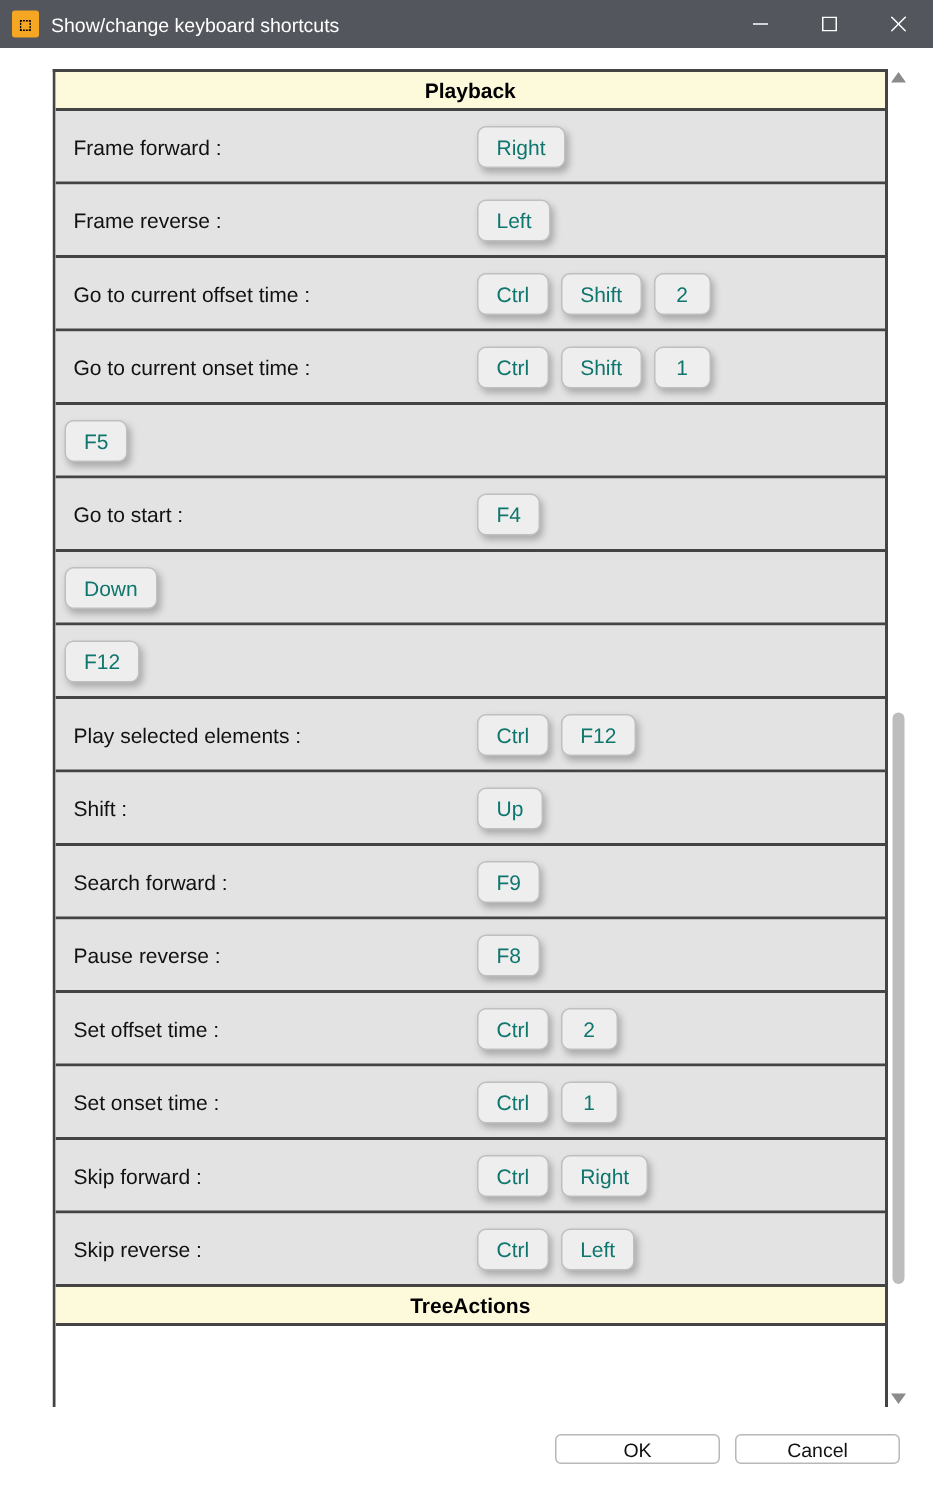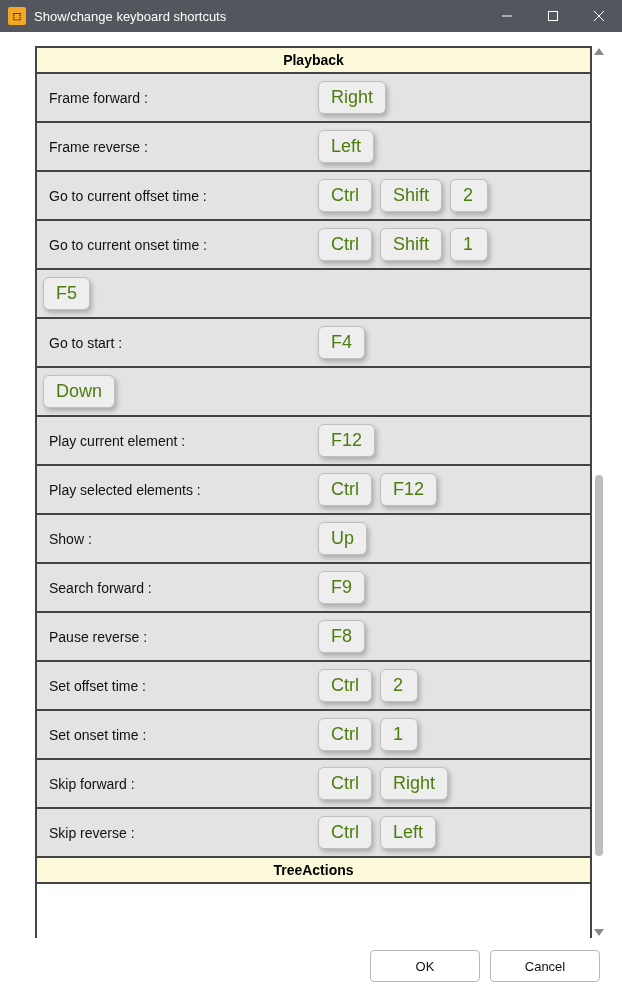--- a/index.html
+++ b/index.html
@@ -84,25 +84,25 @@
   .row-keys {
     display: flex;
     gap: 8px;
     padding-left: 6px;
   }
   .key {
     background: #eeeeee;
     border: 1px solid #bfbfbf;
     border-radius: 6px;
     padding: 5px 12px;
-    font-size: 18px;
-    color: #4d7c0f;
+    font-size: 14px;
+    color: #0f766e;
     box-shadow: 2px 3px 5px rgba(0,0,0,0.25);
     min-width: 38px;
-    text-align: left;
+    text-align: center;
     cursor: pointer;
   }
   .scroll-indicators {
     position: absolute;
     right: 0; top: 0; bottom: 0;
     width: 14px;
     display: flex;
     flex-direction: column;
     align-items: center;
     justify-content: space-between;
@@ -134,21 +134,21 @@
     height: 56px;
     display: flex;
     justify-content: flex-end;
     align-items: center;
     gap: 10px;
     padding-right: 6px;
     flex-shrink: 0;
   }
   .btn {
     width: 110px;
-    height: 32px;
+    height: 20px;
     background: #fff;
     border: 1px solid #b8b8b8;
     border-radius: 4px;
     font-size: 13px;
     color: #111;
     cursor: pointer;
   }
 </style>
 </head>
 <body>
@@ -225,36 +225,35 @@
         </div>
       </div>
 
       <div class="row">
         <div class="row-keys">
           <span class="key">Down</span>
         </div>
       </div>
 
       <div class="row">
-        <div class="row-label">Play current element :</div>
         <div class="row-keys">
           <span class="key">F12</span>
         </div>
       </div>
 
       <div class="row">
         <div class="row-label">Play selected elements :</div>
         <div class="row-keys">
           <span class="key">Ctrl</span>
           <span class="key">F12</span>
         </div>
       </div>
 
       <div class="row">
-        <div class="row-label">Show :</div>
+        <div class="row-label">Shift :</div>
         <div class="row-keys">
           <span class="key">Up</span>
         </div>
       </div>
 
       <div class="row">
         <div class="row-label">Search forward :</div>
         <div class="row-keys">
           <span class="key">F9</span>
         </div>

